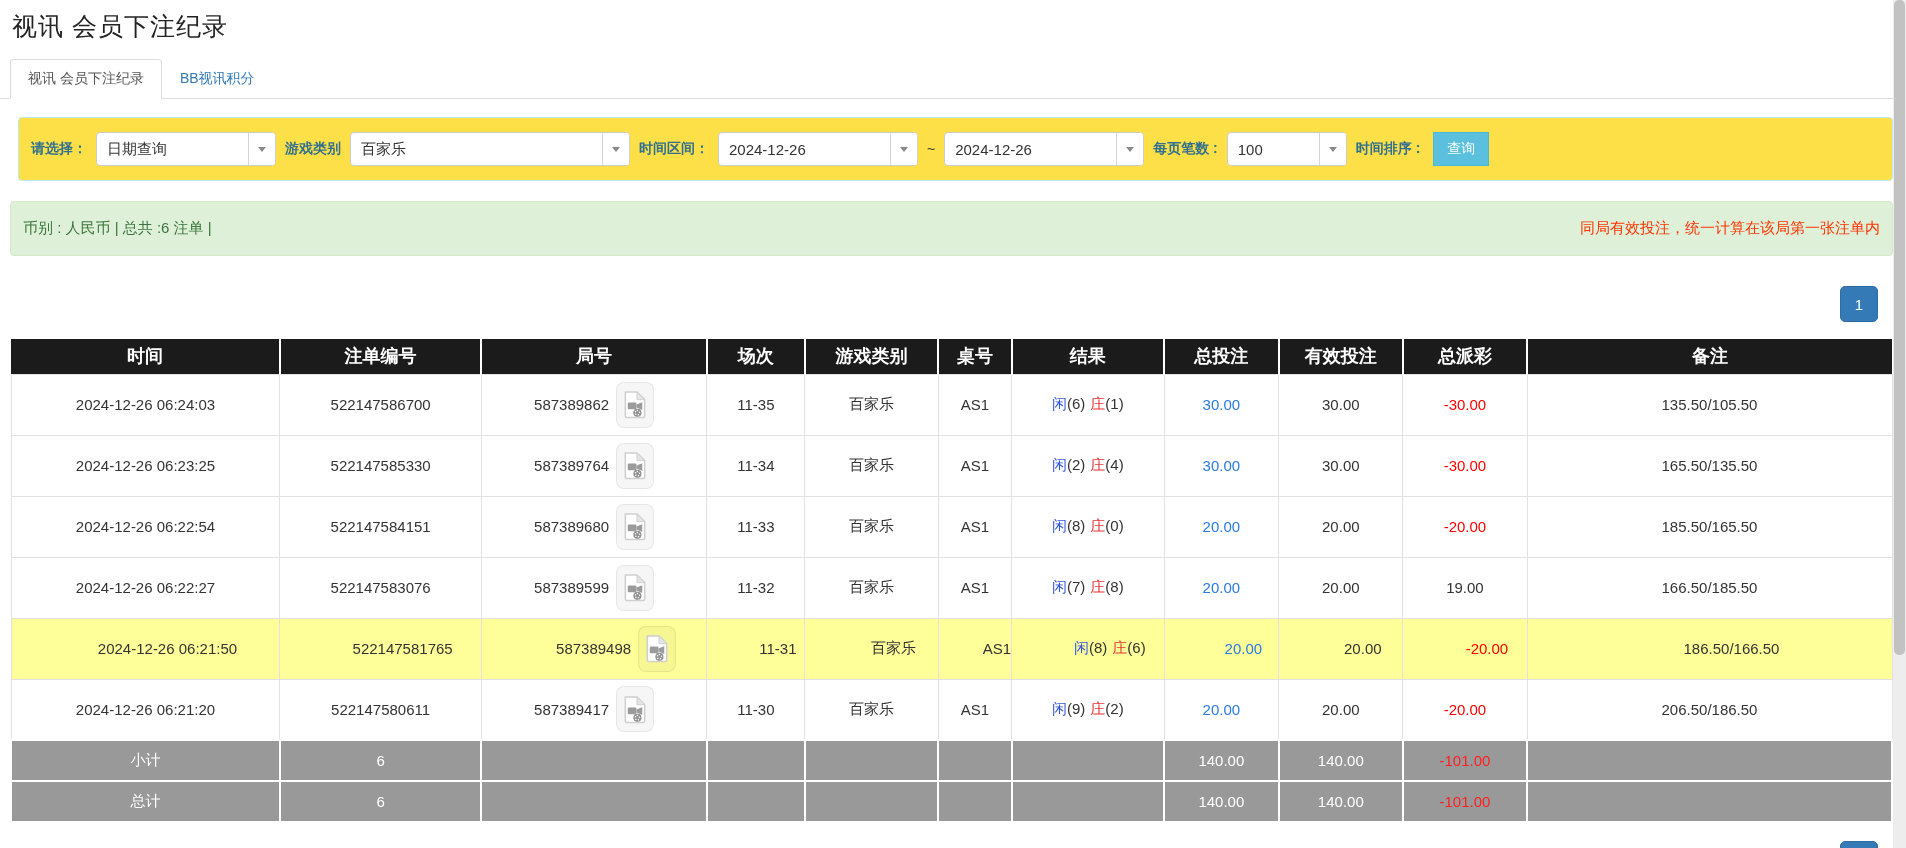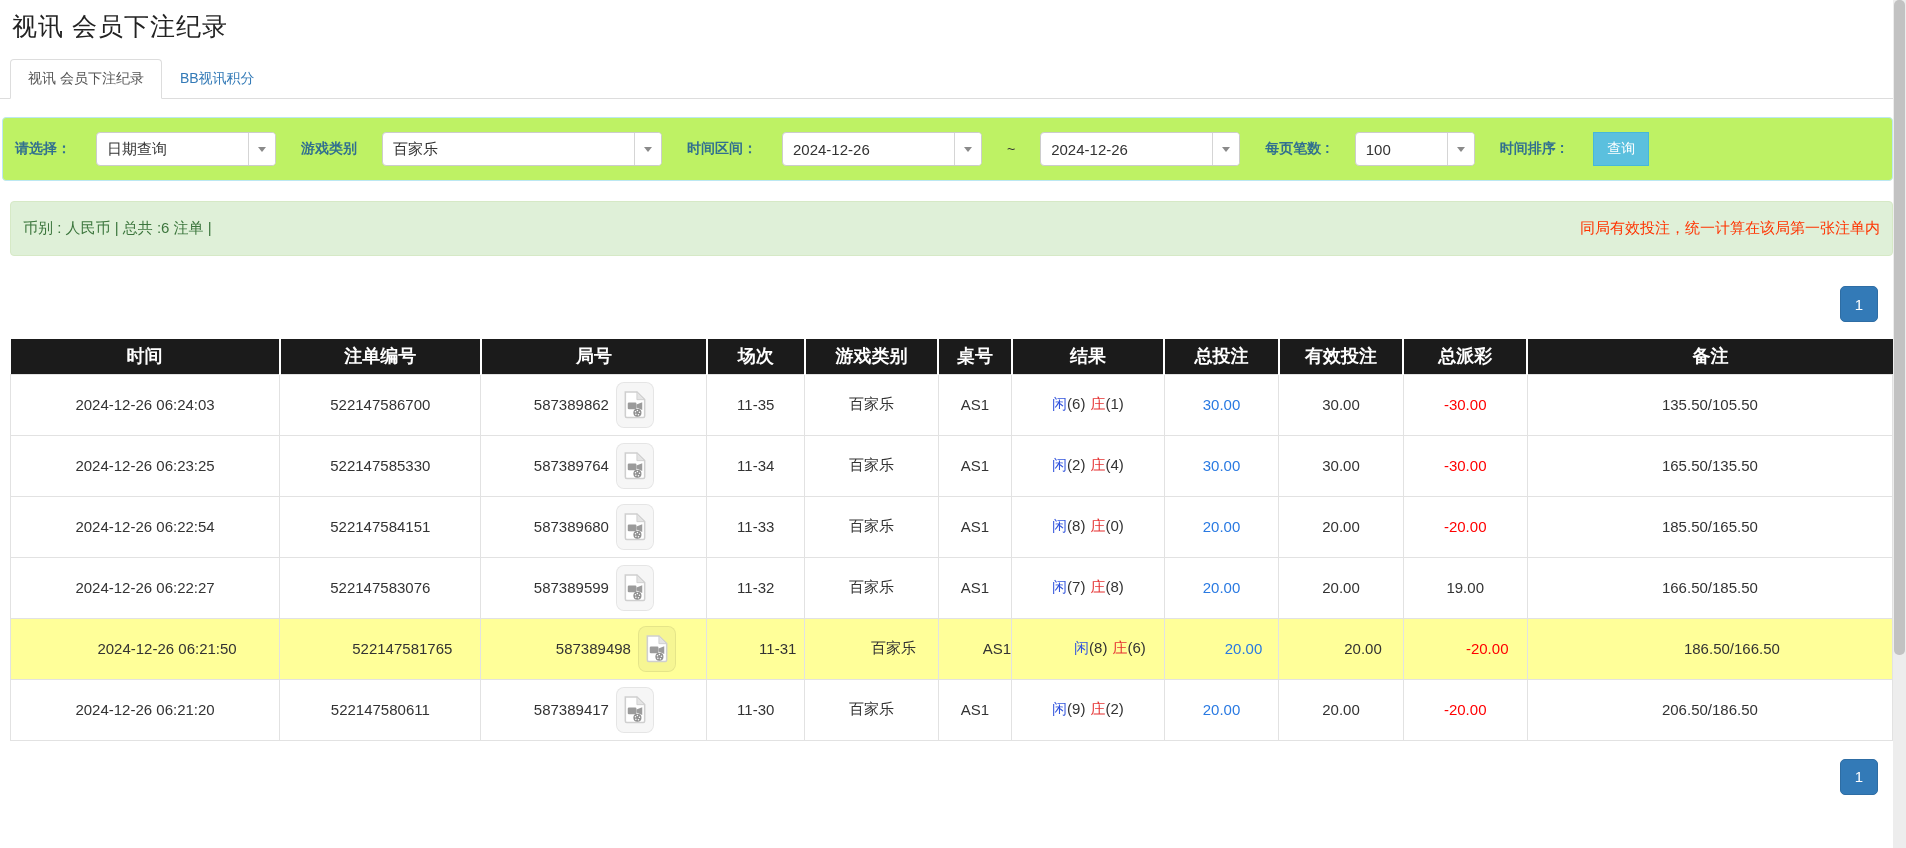--- a/index.html
+++ b/index.html
@@ -10,22 +10,22 @@
 
   .page-title { font-size:25px; font-weight:500; color:#222; margin:4px 0 0 12px; letter-spacing:1px; }
 
   
   .tabs { display:flex; border-bottom:1px solid #ddd; margin-top:16px; padding-left:10px; }
   .tab { padding:10px 17px; font-size:14px; margin-bottom:-1px; cursor:pointer; }
   .tab.active { background:#fff; border:1px solid #ddd; border-bottom:1px solid #fff; border-radius:4px 4px 0 0; color:#555; }
   .tab.link { color:#337ab7; border:1px solid transparent; }
 
   
-  .filter-bar { margin:18px 13px 0 2px; background:#bef264; border:1px solid #bce8f1; border-radius:4px;
-    padding:14px 12px; display:flex; align-items:center; gap:25px; }
+  .filter-bar { margin:18px 13px 0 18px; background:#fde047; border:1px solid #bce8f1; border-radius:4px;
+    padding:14px 12px; display:flex; align-items:center; gap:9px; }
   .flabel { font-size:14px; font-weight:bold; color:#31708f; white-space:nowrap; }
   .sel { display:flex; align-items:stretch; background:#fff; border:1px solid #ccc; border-radius:4px; height:34px; overflow:hidden; }
   .sel .val { display:flex; align-items:center; padding:0 10px; font-size:15px; color:#333; flex:1; white-space:nowrap; }
   .sel .caret-box { width:27px; border-left:1px solid #d5d5d5; display:flex; align-items:center; justify-content:center; background:#fff; }
   .caret { width:0; height:0; border-top:5px solid #8a8a8a; border-left:4px solid transparent; border-right:4px solid transparent; }
   .w180{width:180px}.w280{width:280px}.w200{width:200px}.w120{width:120px}.w205{width:205px}
   .tilde { font-size:14px; color:#333; }
   .search-btn { margin-left:4px; height:34px; padding:0 13px; background:#5bc0de; border:1px solid #46b8da;
     border-radius:0; color:#fff; font-size:14px; cursor:pointer; font-family:inherit; }
 
@@ -303,20 +303,46 @@
         </td>
         <td>11-30</td>
         <td>百家乐</td>
         <td>AS1</td>
         <td><span class="xian">闲</span><span class="rnum">(9)</span><span class="zhuang">庄</span><span class="rnum">(2)</span></td>
         <td><a class="bet-link">20.00</a></td>
         <td>20.00</td>
         <td class="js-payout neg">-20.00</td>
         <td>206.50/186.50</td>
       </tr>
+      <tr class="summary-row">
+        <td>小计</td>
+        <td>6</td>
+        <td></td>
+        <td></td>
+        <td></td>
+        <td></td>
+        <td></td>
+        <td>140.00</td>
+        <td>140.00</td>
+        <td class="js-payout neg">-101.00</td>
+        <td></td>
+      </tr>
+      <tr class="summary-row">
+        <td>总计</td>
+        <td>6</td>
+        <td></td>
+        <td></td>
+        <td></td>
+        <td></td>
+        <td></td>
+        <td>140.00</td>
+        <td>140.00</td>
+        <td class="js-payout neg">-101.00</td>
+        <td></td>
+      </tr>
     </tbody>
   </table>
 
   <div class="pagination bottom">
     <button class="page-btn">1</button>
   </div>
 
 </div>
 
 <div class="scrollbar-track">

